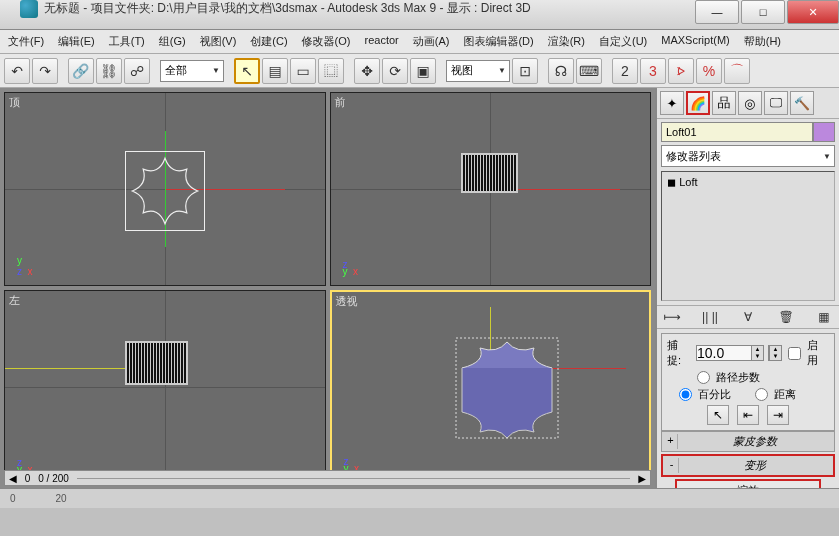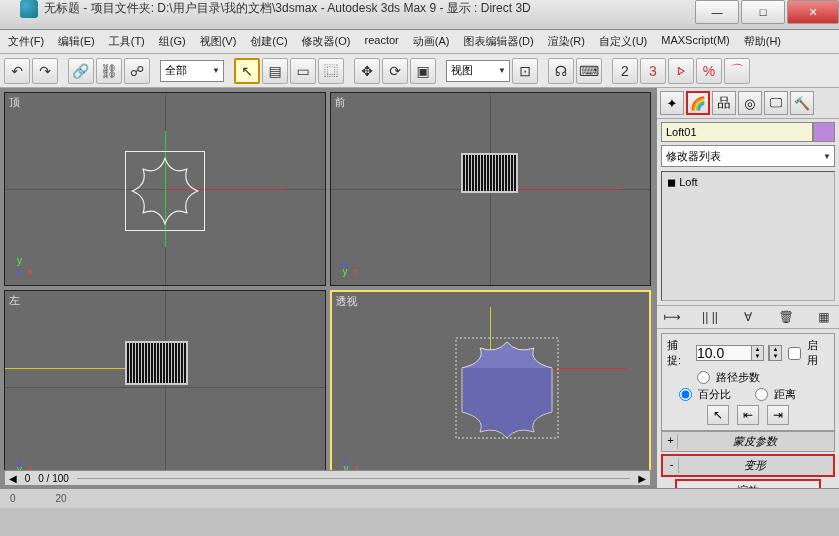--- a/index.html
+++ b/index.html
@@ -232,21 +232,21 @@
         <path d="M65 10 Q75 22 92 16 Q86 30 110 36 Q86 42 92 56 Q75 50 65 62 Q55 50 38 56 Q44 42 20 36 Q44 30 38 16 Q55 22 65 10 Z" fill="#7a7ac0" stroke="#ddd"></path>
         <path d="M20 36 L20 80 Q44 86 38 100 Q55 94 65 106 Q75 94 92 100 Q86 86 110 80 L110 36" fill="#6868b0" stroke="#ccc"></path>
         <rect x="14" y="6" width="102" height="100" fill="none" stroke="#ddd" stroke-dasharray="2 2"></rect>
       </svg>
       <div class="axis-widget"><span class="z">z</span><span class="ax"><span class="y">y</span>  <span class="x">x</span></span></div>
     </div>
 
     <div class="viewports-scroll">
       <span>◀</span>
         <span>0</span>
-      <span>0 / 100</span>
+      <span>0 / 200</span>
       <span style="flex:1; border-bottom:1px solid #999;"></span>
       <span>▶</span>
     </div>
   </div>
 
   <div class="rightpanel">
     <div class="cmd-tabs">
       <div class="cmd-tab">✦</div>
       <div class="cmd-tab hl">🌈</div>
       <div class="cmd-tab">品</div>

